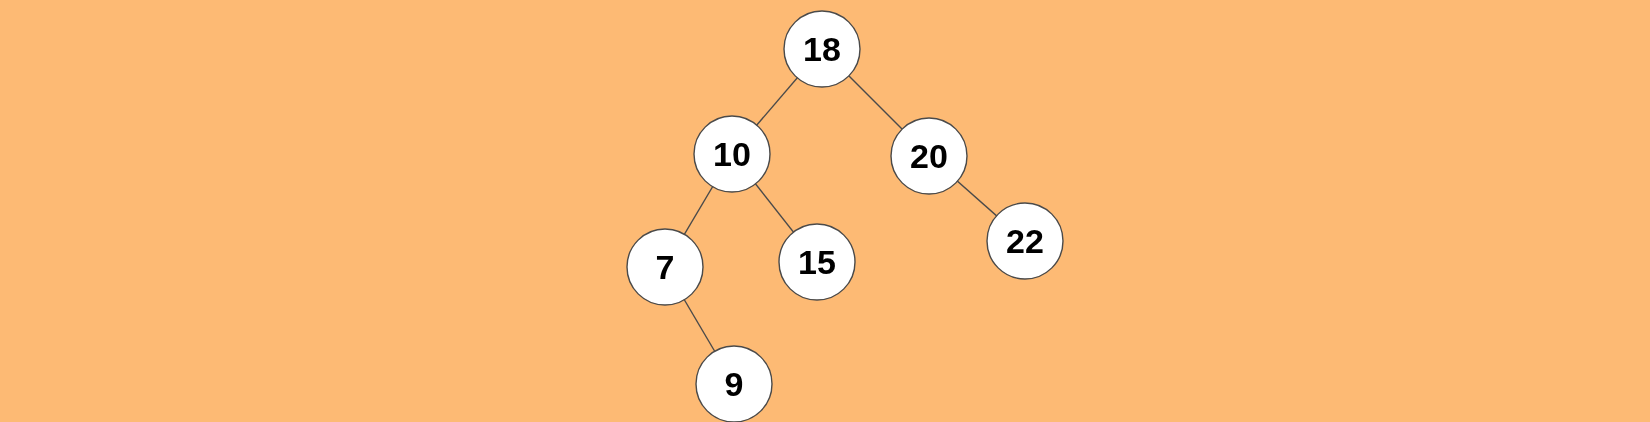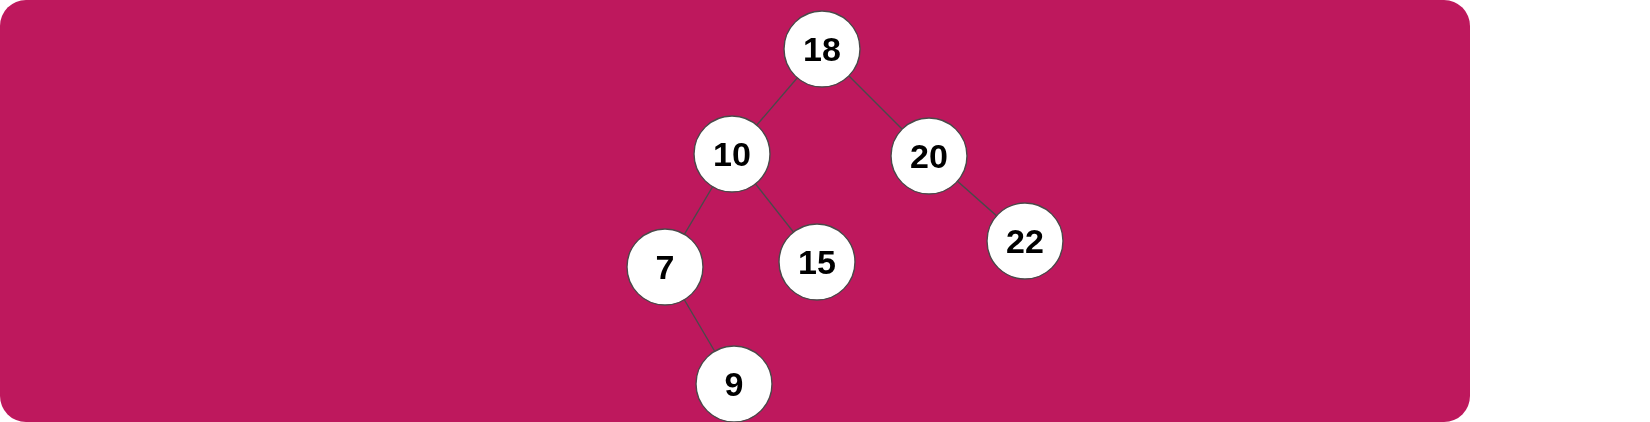--- a/index.html
+++ b/index.html
@@ -2,26 +2,25 @@
 <html><head>
 <meta charset="utf-8">
 <style>
   html, body {
     margin: 0;
     padding: 0;
     background: #ffffff;
   }
   .canvas {
     position: relative;
-    width: 1470px;
+    width: 1650px;
     height: 422px;
-    background: #be185d;
+    background: #fdba74;
     overflow: hidden;
     font-family: "Liberation Sans", "DejaVu Sans", sans-serif;
-    border-radius: 26px;
   }
   svg.tree-svg {
     display: block;
     width: 1650px;
     height: 422px;
   }
   .tree-edge {
     fill: none;
   }
   .tree-node-circle {

